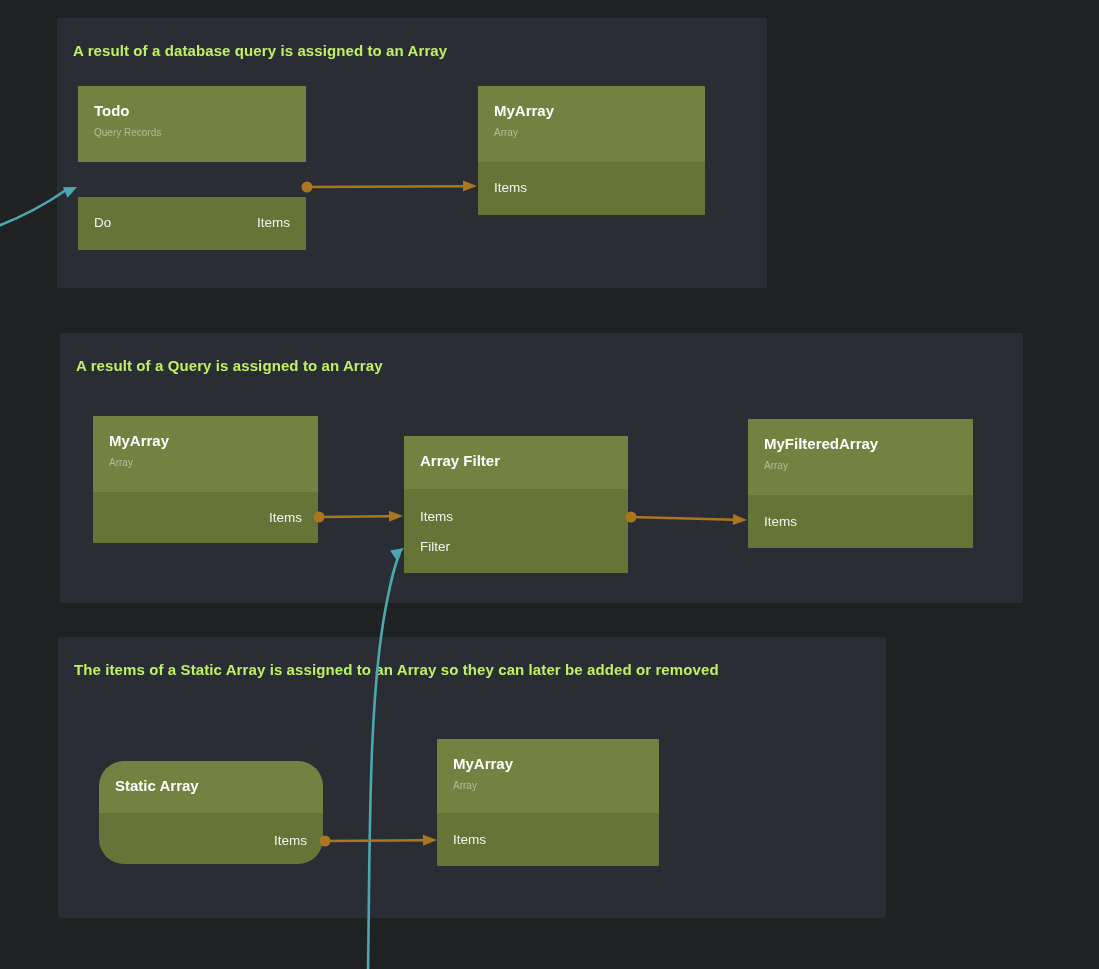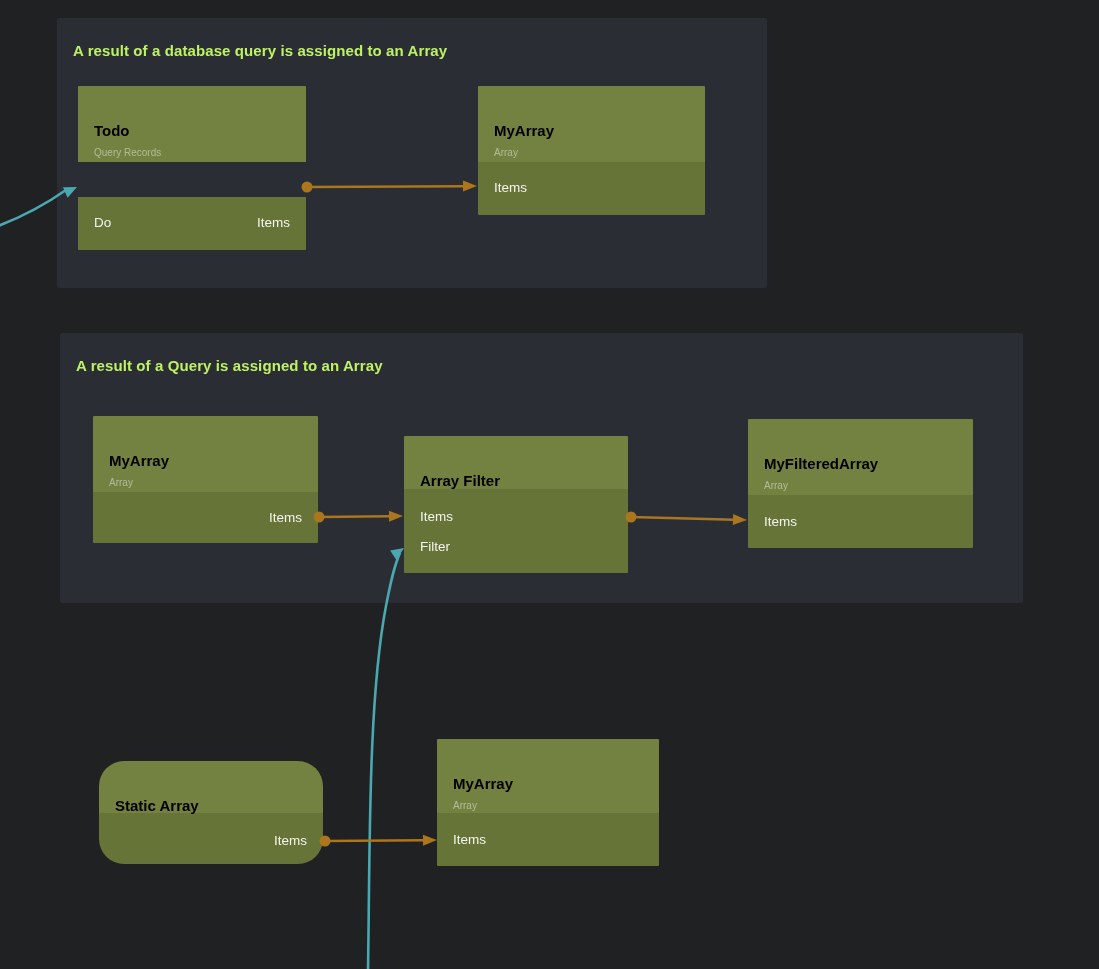--- a/index.html
+++ b/index.html
@@ -36,24 +36,23 @@
     padding:13px 16px 0 16px;
     box-sizing:border-box;
   }
   .node-body{
     background:#667437;
     box-sizing:border-box;
   }
   .node-title{
     font-size:15px;
     font-weight:bold;
-    color:#000000;
+    color:#ffffff;
     line-height:23px;
     white-space:nowrap;
-    margin-top:20px;
   }
   .node-subtitle{
     font-size:10px;
     color:rgba(255,255,255,0.45);
     line-height:21px;
     white-space:nowrap;
   }
   .port-row{
     display:flex;
     align-items:center;
@@ -144,20 +143,23 @@
       <div class="node-title">MyFilteredArray</div>
       <div class="node-subtitle">Array</div>
     </div>
     <div class="node-body" style="height:53px;padding-top:11px;">
       <div class="port-row in">
         <span class="port-label">Items</span>
       </div>
     </div>
   </div>
 
+  <div class="panel" style="left:58px;top:637px;width:828px;height:281px;">
+    <div class="panel-title">The items of a Static Array is assigned to an Array so they can later be added or removed</div>
+  </div>
 
   <div class="node" style="left:99px;top:761px;width:224px;border-radius:25px;">
     <div class="node-header" style="height:52px;">
       <div class="node-title">Static Array</div>
     </div>
     <div class="node-body" style="height:51px;padding-top:12px;">
       <div class="port-row out">
         <span class="port-label">Items</span>
       </div>
     </div>

